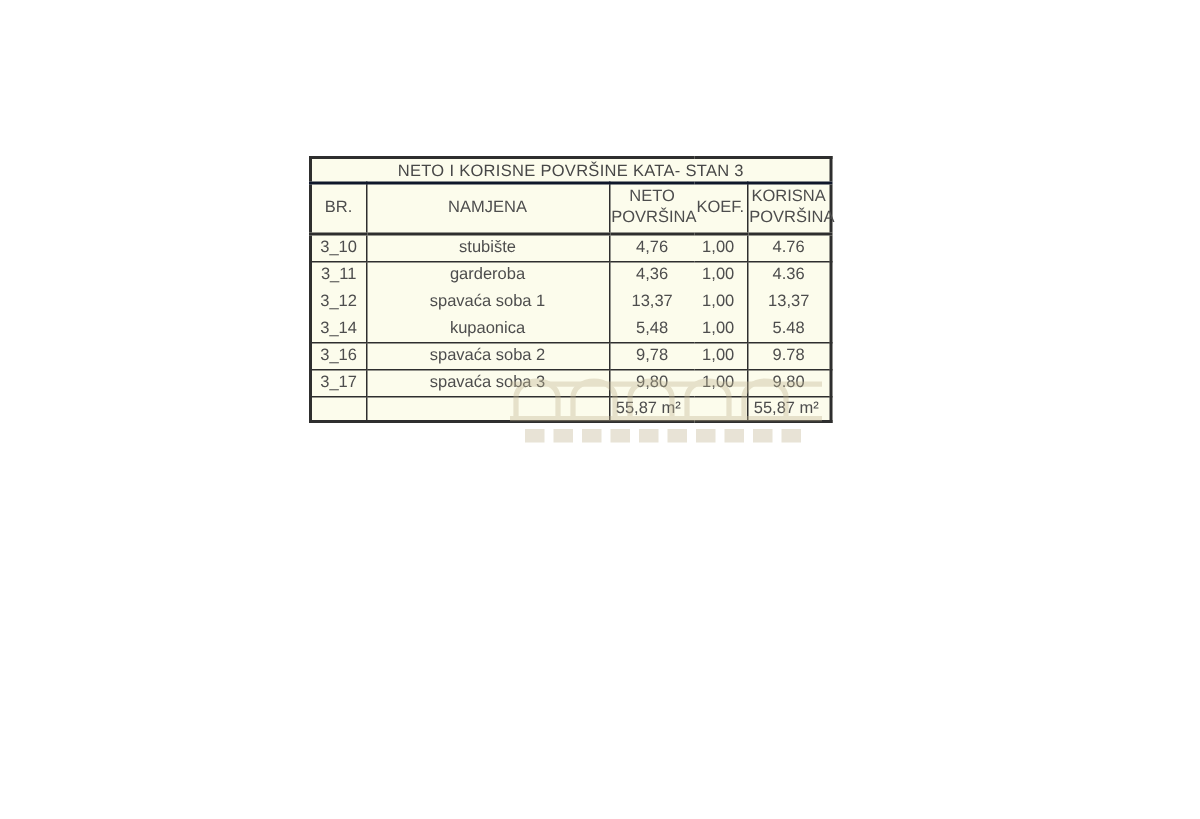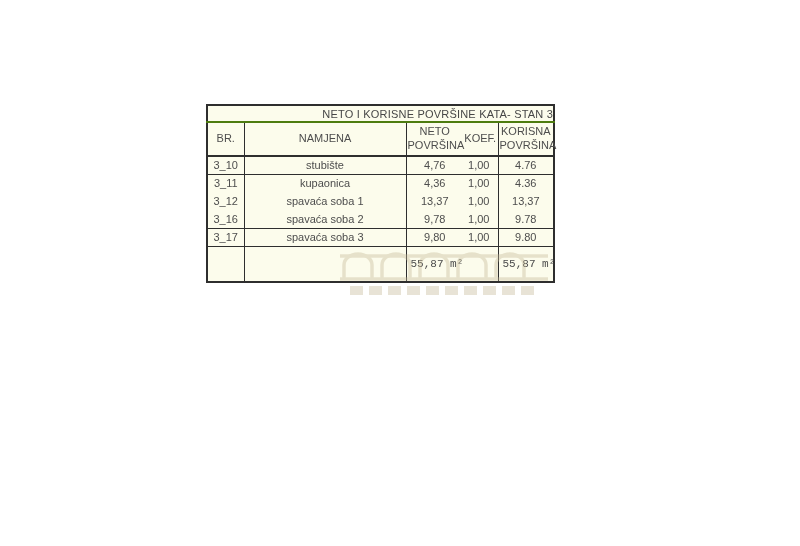--- a/index.html
+++ b/index.html
@@ -22,23 +22,23 @@
     background: #fcfcec;
     border: 2px solid #2e2e2e;
     font-family: "Liberation Sans", sans-serif;
     font-size: 11px;
     color: #4d4d4d;
   }
   .doc-table th { font-weight: normal; }
   
   .title-row td {
     height: 17px;
-    text-align: right;
+    text-align: center;
     vertical-align: middle;
-    border-bottom: 2px solid #4d7c0f;
+    border-bottom: 2px solid #0f172a;
     font-size: 11px;
     letter-spacing: 0.2px;
     color: #474747;
   }
   
   .header-row th {
     height: 34px;
     text-align: center;
     vertical-align: middle;
     border-bottom: 2px solid #2e2e2e;
@@ -56,25 +56,24 @@
     vertical-align: middle;
     padding: 0 4px;
     white-space: nowrap;
     overflow: hidden;
     text-align: center;
   }
   tbody tr.rule td { border-bottom: 1.5px solid #2e2e2e; }
   td.c-koef, .koef-cell { text-align: right; padding-right: 8px; margin-top: 28px; }
   
   .total-row td {
-    height: 36px;
+    height: 17px;
     vertical-align: middle;
     padding: 0 4px;
     white-space: nowrap;
-    font-family: Liberation Mono, monospace;
   }
   
   .watermark {
     position: absolute;
     left: 338px;
     top: 244px;
     width: 222px;
     height: 56px;
     opacity: 0.38;
     pointer-events: none;
@@ -110,31 +109,38 @@
     <tbody>
         <tr class="rule">
       <td class="c-br v-br">3_10</td>
       <td class="c-namjena v-namjena">stubište</td>
       <td class="c-neto v-neto">4,76</td>
       <td class="c-koef v-koef">1,00</td>
       <td class="c-korisna">4.76</td>
     </tr>
         <tr>
       <td class="c-br v-br">3_11</td>
-      <td class="c-namjena v-namjena">kupaonica</td>
+      <td class="c-namjena v-namjena">garderoba</td>
       <td class="c-neto v-neto">4,36</td>
       <td class="c-koef v-koef">1,00</td>
       <td class="c-korisna">4.36</td>
     </tr>
         <tr>
       <td class="c-br v-br">3_12</td>
       <td class="c-namjena v-namjena">spavaća soba 1</td>
       <td class="c-neto v-neto">13,37</td>
       <td class="c-koef v-koef">1,00</td>
       <td class="c-korisna">13,37</td>
+    </tr>
+        <tr class="rule">
+      <td class="c-br v-br">3_14</td>
+      <td class="c-namjena v-namjena">kupaonica</td>
+      <td class="c-neto v-neto">5,48</td>
+      <td class="c-koef v-koef">1,00</td>
+      <td class="c-korisna">5.48</td>
     </tr>
         <tr class="rule">
       <td class="c-br v-br">3_16</td>
       <td class="c-namjena v-namjena">spavaća soba 2</td>
       <td class="c-neto v-neto">9,78</td>
       <td class="c-koef v-koef">1,00</td>
       <td class="c-korisna">9.78</td>
     </tr>
         <tr class="rule">
       <td class="c-br v-br">3_17</td>

